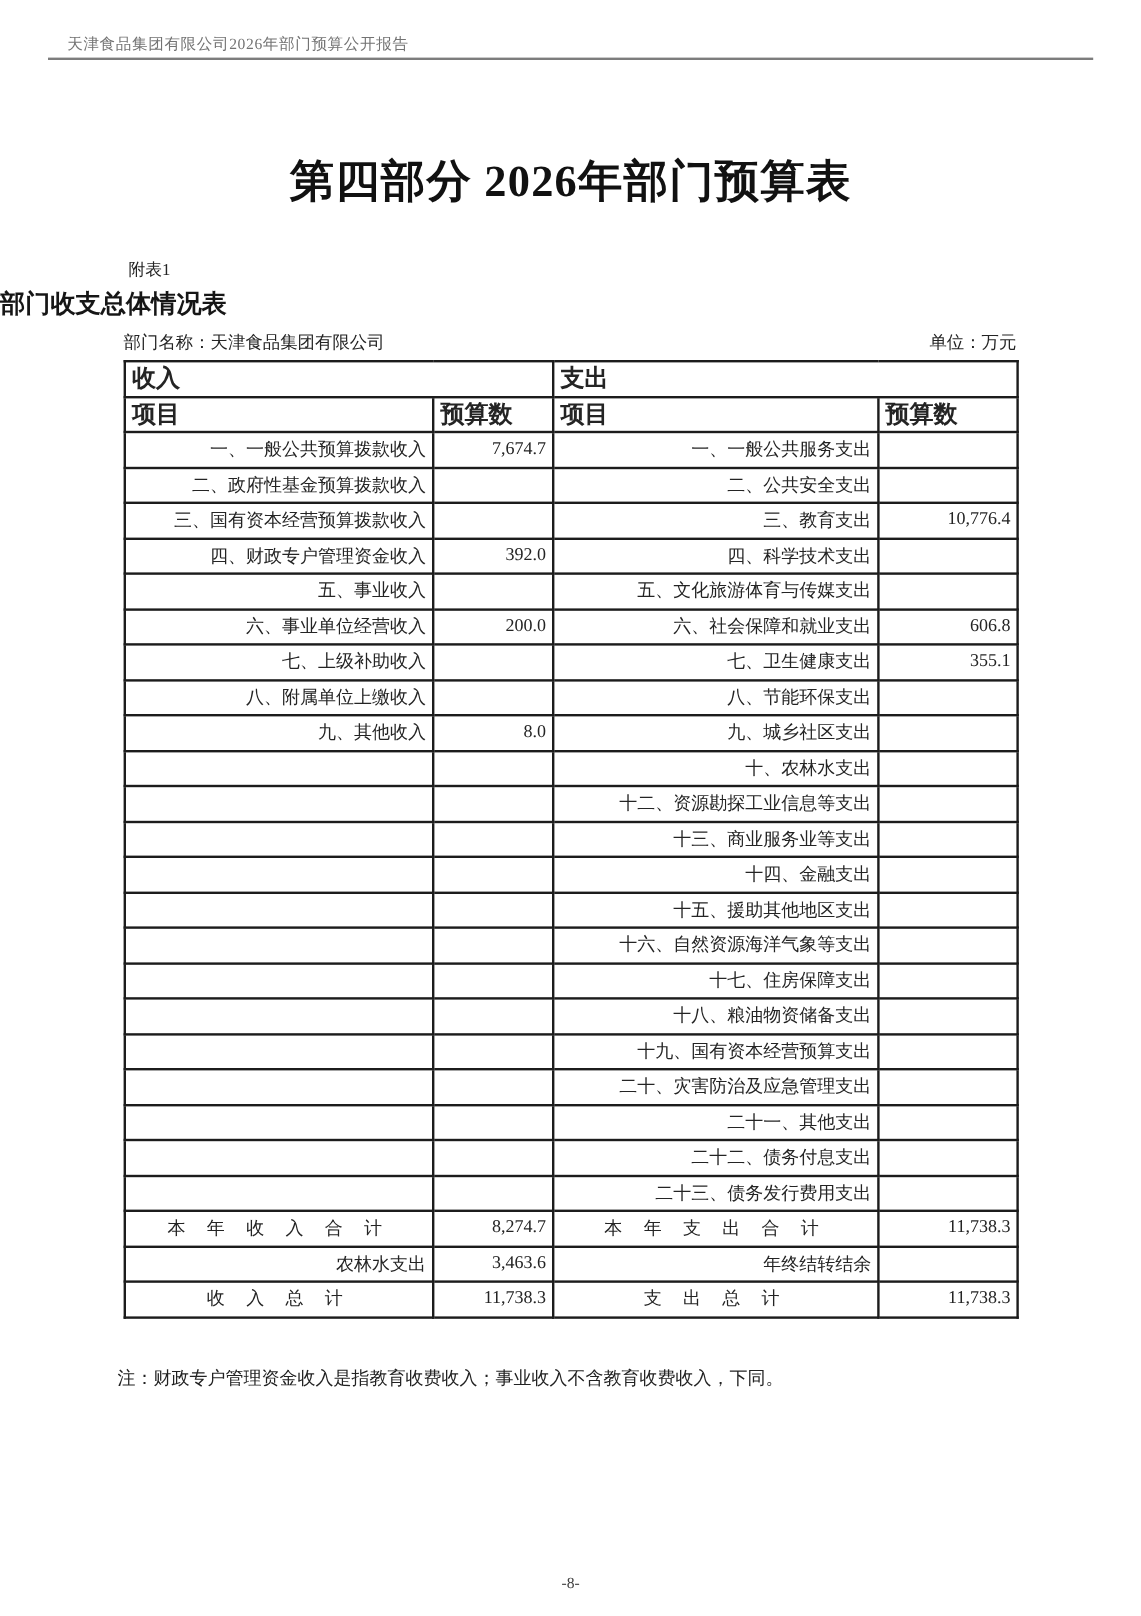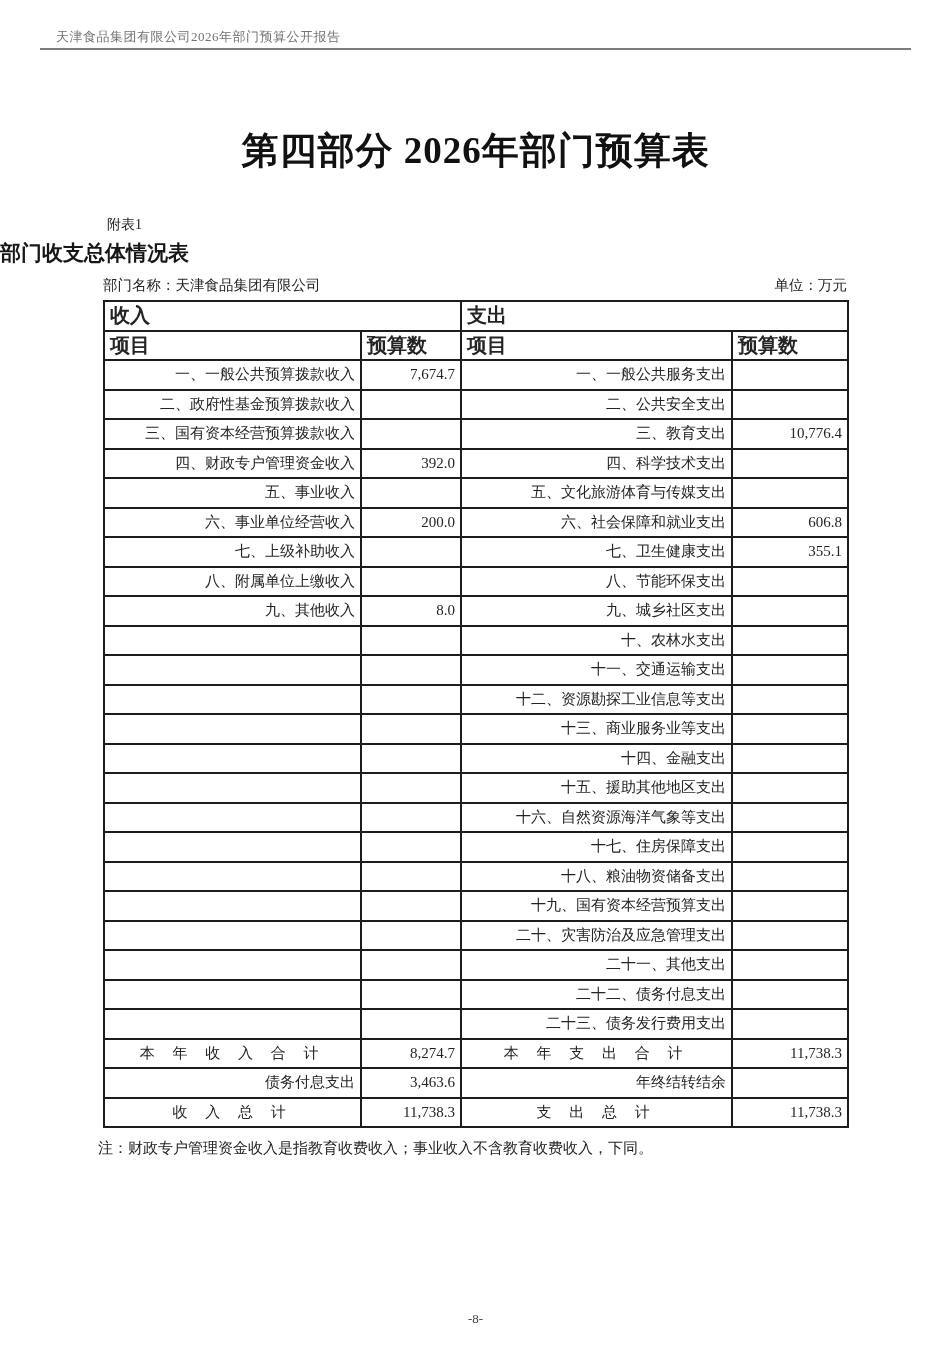--- a/index.html
+++ b/index.html
@@ -157,26 +157,20 @@
         </tr>
         <tr>
           <td class="item"></td>
           <td class="num"></td>
           <td class="item">十、农林水支出</td>
           <td class="num"></td>
         </tr>
         <tr>
           <td class="item"></td>
           <td class="num"></td>
-          <td class="item">十一、交通运输支出</td>
-          <td class="num"></td>
-        </tr>
-        <tr>
-          <td class="item"></td>
-          <td class="num"></td>
           <td class="item">十二、资源勘探工业信息等支出</td>
           <td class="num"></td>
         </tr>
         <tr>
           <td class="item"></td>
           <td class="num"></td>
           <td class="item">十三、商业服务业等支出</td>
           <td class="num"></td>
         </tr>
         <tr>
@@ -239,21 +233,21 @@
           <td class="item">二十三、债务发行费用支出</td>
           <td class="num"></td>
         </tr>
         <tr>
           <td class="item centered-label">本 年 收 入 合 计</td>
           <td class="num">8,274.7</td>
           <td class="item centered-label">本 年 支 出 合 计</td>
           <td class="num">11,738.3</td>
         </tr>
         <tr>
-          <td class="item">债务付息支出</td>
+          <td class="item">农林水支出</td>
           <td class="num">3,463.6</td>
           <td class="item">年终结转结余</td>
           <td class="num"></td>
         </tr>
         <tr>
           <td class="item centered-label">收 入 总 计</td>
           <td class="num">11,738.3</td>
           <td class="item centered-label">支 出 总 计</td>
           <td class="num">11,738.3</td>
         </tr>

